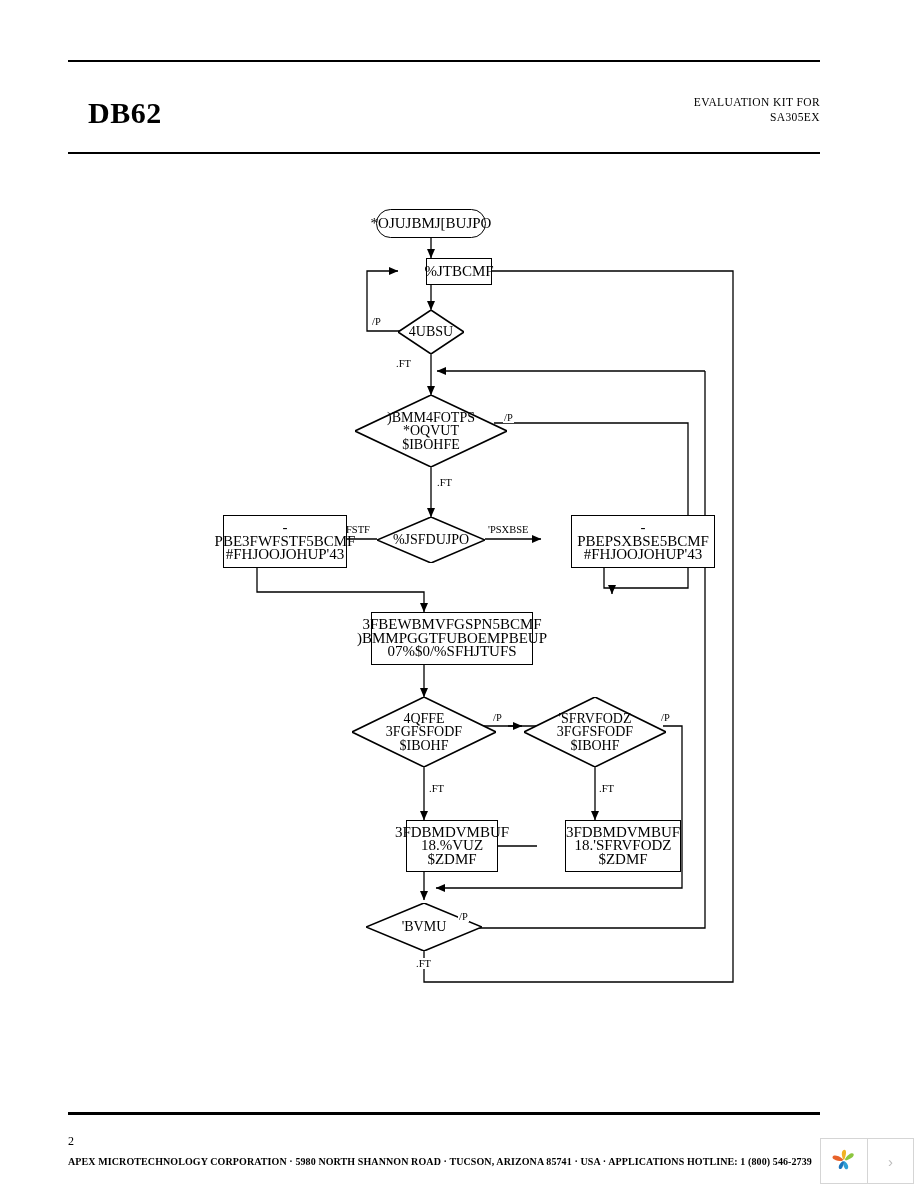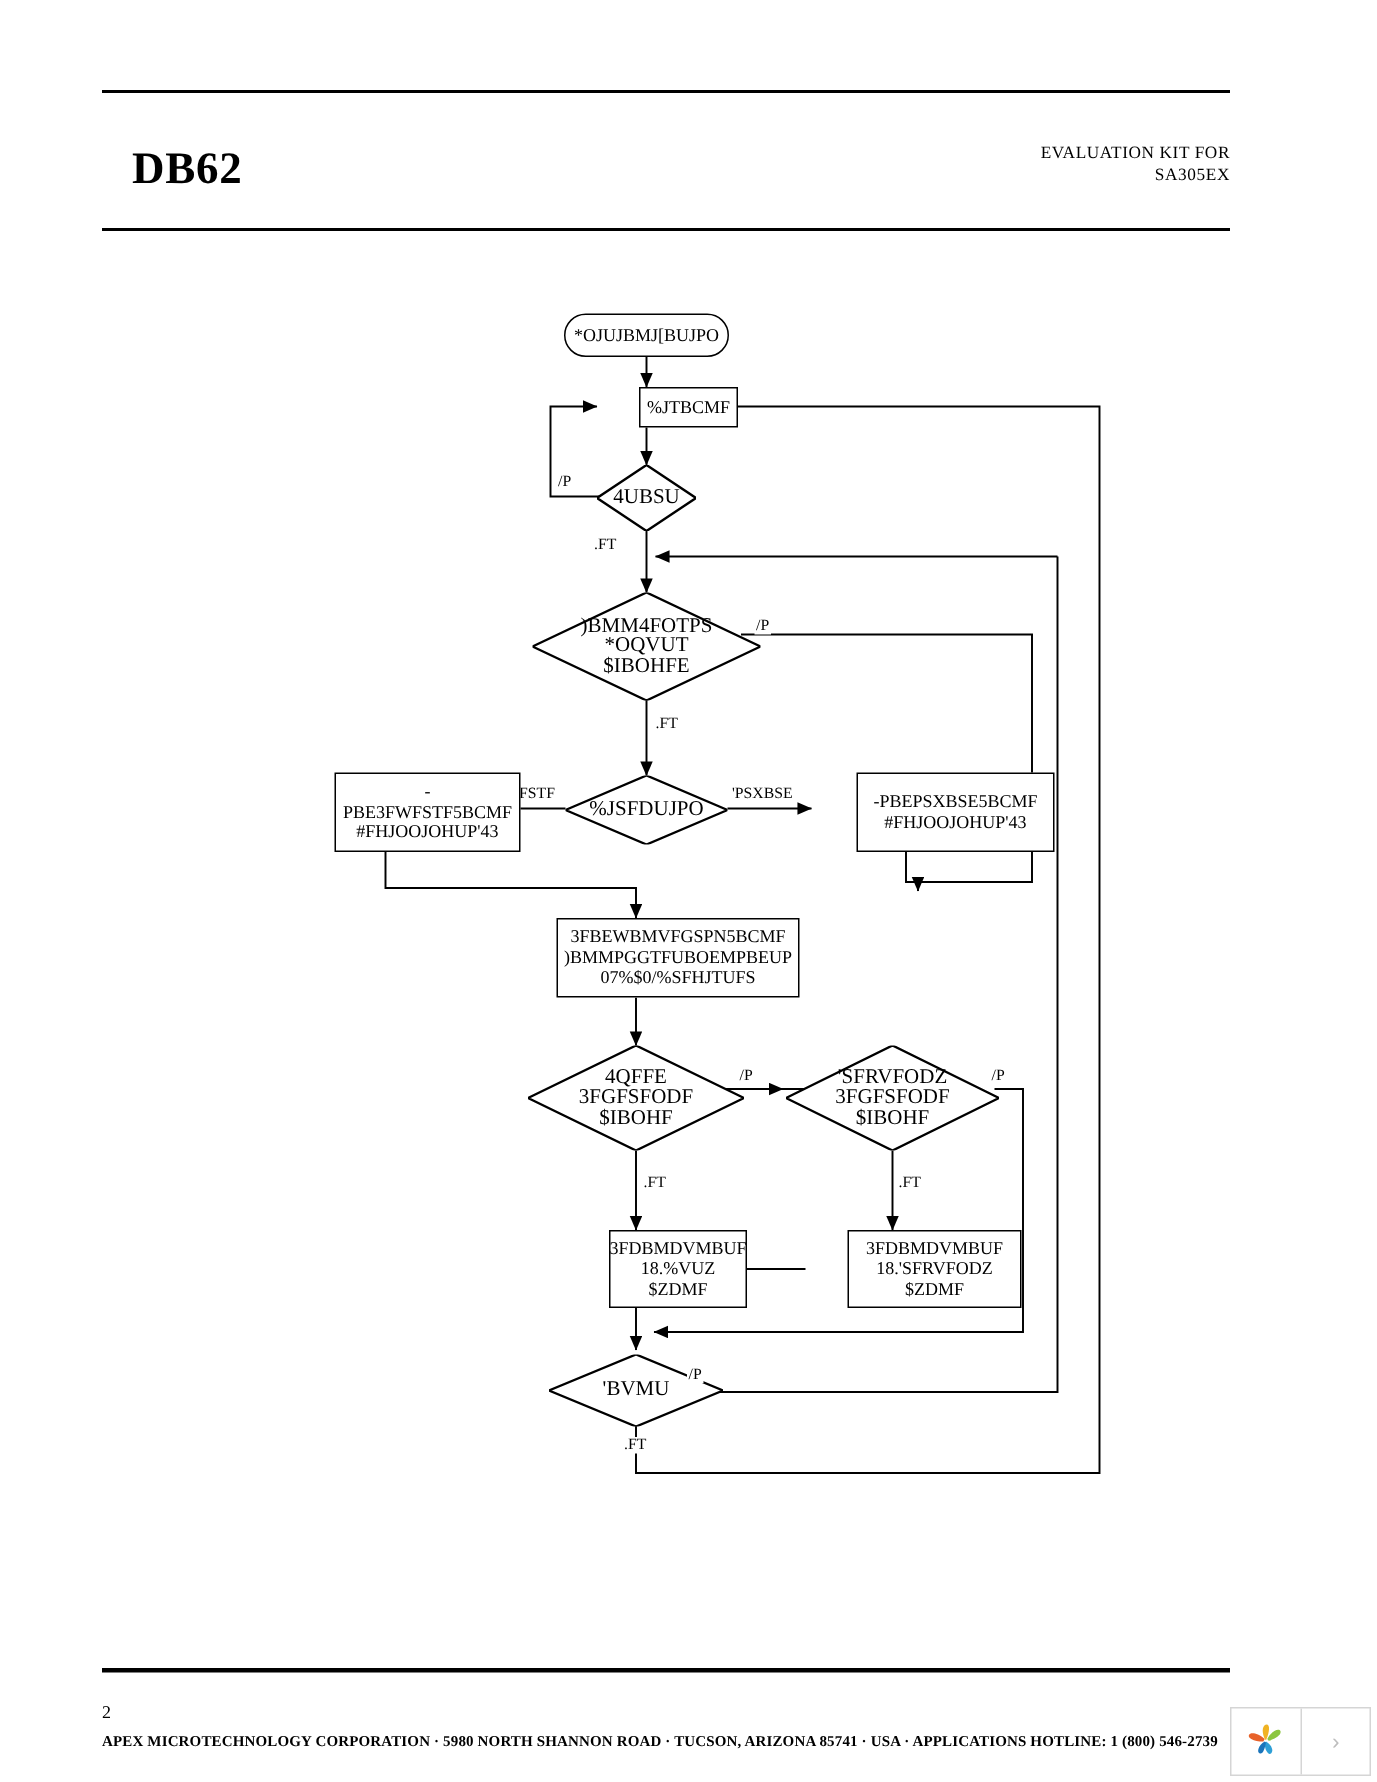--- a/index.html
+++ b/index.html
@@ -14,21 +14,21 @@
   .hdr-sub{position:absolute;right:98px;top:95px;text-align:right;font-size:11.5px;
            letter-spacing:.4px;line-height:15px;color:#000;margin-left:34px;}
   .hdr-rule-bot{position:absolute;left:68px;top:152px;width:752px;height:2px;background:#000;}
 
   
   .flow{position:absolute;left:0;top:0;width:918px;height:1010px;}
   .flow svg{position:absolute;left:0;top:0;}
 
   .node{position:absolute;box-sizing:border-box;display:flex;align-items:center;
         justify-content:center;text-align:center;color:#000;background:#fff;
-        font-family:"Liberation Serif",serif;font-size:12px;line-height:13.5px;}
+        font-family:"Liberation Serif",serif;font-size:15px;line-height:13.5px;}
   .node.box{border:1.4px solid #000;margin-left:28px;}
   .node.term{border:1.4px solid #000;border-radius:22px;}
   .node .lines{padding:0 3px;}
 
   
   .dia{position:absolute;}
   .dia .shape{position:absolute;left:0;top:0;width:100%;height:100%;}
   .dia .lbl{position:absolute;left:0;top:0;width:100%;height:100%;
             display:flex;align-items:center;justify-content:center;text-align:center;
             font-family:"Liberation Serif",serif;font-size:14px;line-height:13.5px;color:#000;}
@@ -162,21 +162,21 @@
     <div class="elabel" style="left:324px;top:524px;">3FWFSTF</div>
     <div class="elabel" style="left:487px;top:524px;">'PSXBSE</div>
 
     <div class="node box" style="left:195px;top:515px;width:124px;height:53px;">
       <div class="lines">
         <div>-PBE3FWFSTF5BCMF</div>
         <div>#FHJOOJOHUP'43</div>
       </div>
     </div>
 
-    <div class="node box" style="left:543px;top:515px;width:132px;height:53px;">
+    <div class="node box" style="left:543px;top:515px;width:144px;height:53px;">
       <div class="lines">
         <div>-PBEPSXBSE5BCMF</div>
         <div>#FHJOOJOHUP'43</div>
       </div>
     </div>
 
     <div class="node box" style="left:343px;top:612px;width:162px;height:53px;">
       <div class="lines">
         <div>3FBEWBMVFGSPN5BCMF</div>
         <div>)BMMPGGTFUBOEMPBEUP</div>

